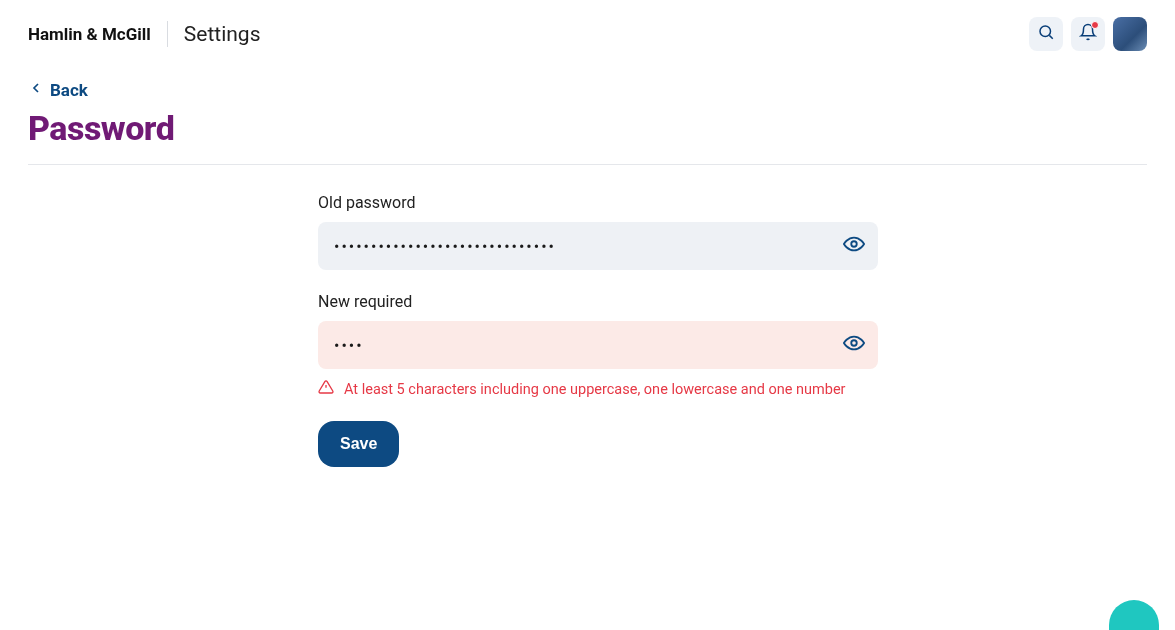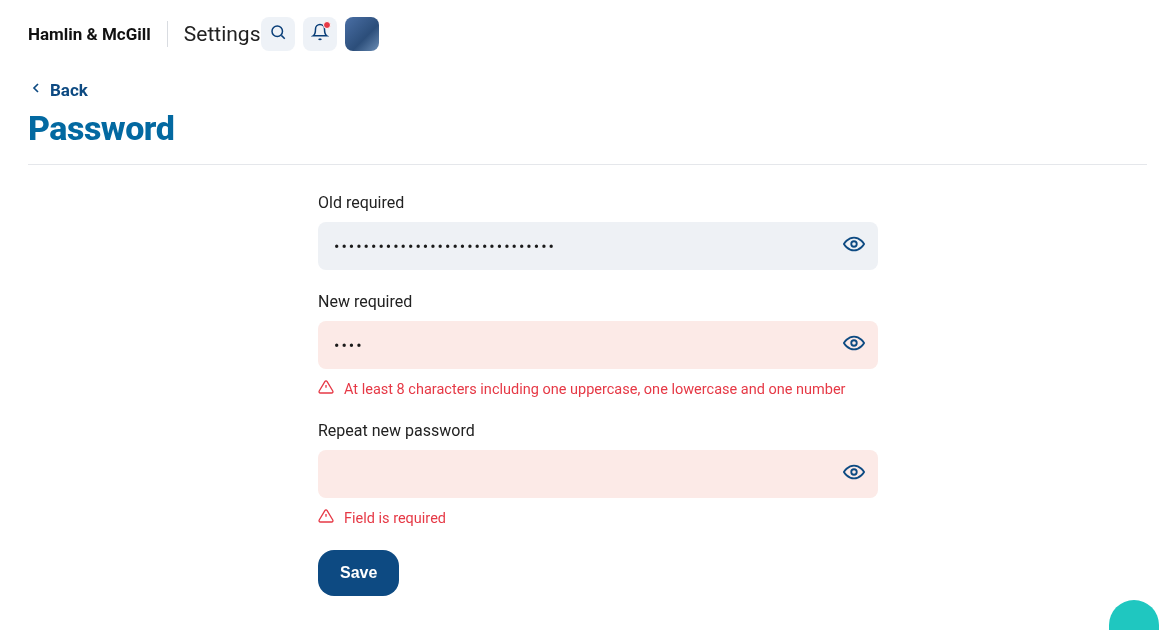--- a/index.html
+++ b/index.html
@@ -12,21 +12,21 @@
       background: #fff;
       color: #1a1a1a;
       width: 1175px;
       height: 630px;
       overflow: hidden;
       position: relative;
     }
     .header {
       display: flex;
       align-items: center;
-      justify-content: flex-start;
+      justify-content: space-between;
       padding: 0 28px;
       height: 68px;
     }
     .header-left {
       display: flex;
       align-items: center;
     }
     .brand {
       font-weight: 700;
       font-size: 17px;
@@ -99,21 +99,21 @@
     .back-link svg {
       width: 16px;
       height: 16px;
       stroke: #0d4a82;
       stroke-width: 2.5;
       fill: none;
     }
     .page-title {
       font-size: 34px;
       font-weight: 800;
-      color: #0369a1;
+      color: #701a75;
       margin-bottom: 16px;
       letter-spacing: -0.5px;
     }
     .hr {
       border: none;
       border-top: 1px solid #e5e7eb;
       margin-bottom: 28px;
     }
     .form-wrap {
       width: 560px;
@@ -249,21 +249,21 @@
         </svg>
     </span>
     <span>Back</span>
   </div>
   <h1 class="page-title">Password</h1>
   <hr class="hr">
 
   <div class="form-wrap">
 
     <div class="field">
-      <label class="field-label">Old required</label>
+      <label class="field-label">Old password</label>
       <div class="input-wrap normal">
         <input type="password" value="••••••••••••••••••••••••••••••" style="">
         <div class="eye-btn">
           <span>
             <svg viewBox="0 0 24 24">
                 <path d="M1 12s4-7 11-7 11 7 11 7-4 7-11 7S1 12 1 12z"></path>
                 <circle cx="12" cy="12" r="3"></circle>
               </svg>
           </span>
         </div>
@@ -284,46 +284,22 @@
         </div>
       </div>
       <div class="error-row">
         <span>
           <svg viewBox="0 0 24 24">
               <path d="M10.29 3.86L1.82 18a2 2 0 001.71 3h16.94a2 2 0 001.71-3L13.71 3.86a2 2 0 00-3.42 0z"></path>
               <line x1="12" y1="9" x2="12" y2="13"></line>
               <line x1="12" y1="17" x2="12.01" y2="17"></line>
             </svg>
         </span>
-        <span>At least 8 characters including one uppercase, one lowercase and one number</span>
+        <span>At least 5 characters including one uppercase, one lowercase and one number</span>
       </div>
     </div>
 
-    <div class="field">
-      <label class="field-label">Repeat new password</label>
-      <div class="input-wrap error">
-        <input type="password" value="" style="">
-        <div class="eye-btn">
-          <span>
-            <svg viewBox="0 0 24 24">
-                <path d="M1 12s4-7 11-7 11 7 11 7-4 7-11 7S1 12 1 12z"></path>
-                <circle cx="12" cy="12" r="3"></circle>
-              </svg>
-          </span>
-        </div>
-      </div>
-      <div class="error-row">
-        <span>
-          <svg viewBox="0 0 24 24">
-              <path d="M10.29 3.86L1.82 18a2 2 0 001.71 3h16.94a2 2 0 001.71-3L13.71 3.86a2 2 0 00-3.42 0z"></path>
-              <line x1="12" y1="9" x2="12" y2="13"></line>
-              <line x1="12" y1="17" x2="12.01" y2="17"></line>
-            </svg>
-        </span>
-        <span>Field is required</span>
-      </div>
-    </div>
 
     <button class="save-btn">Save</button>
   </div>
 </div>
 
 <div class="chat-widget"></div>
 
 </body></html>

